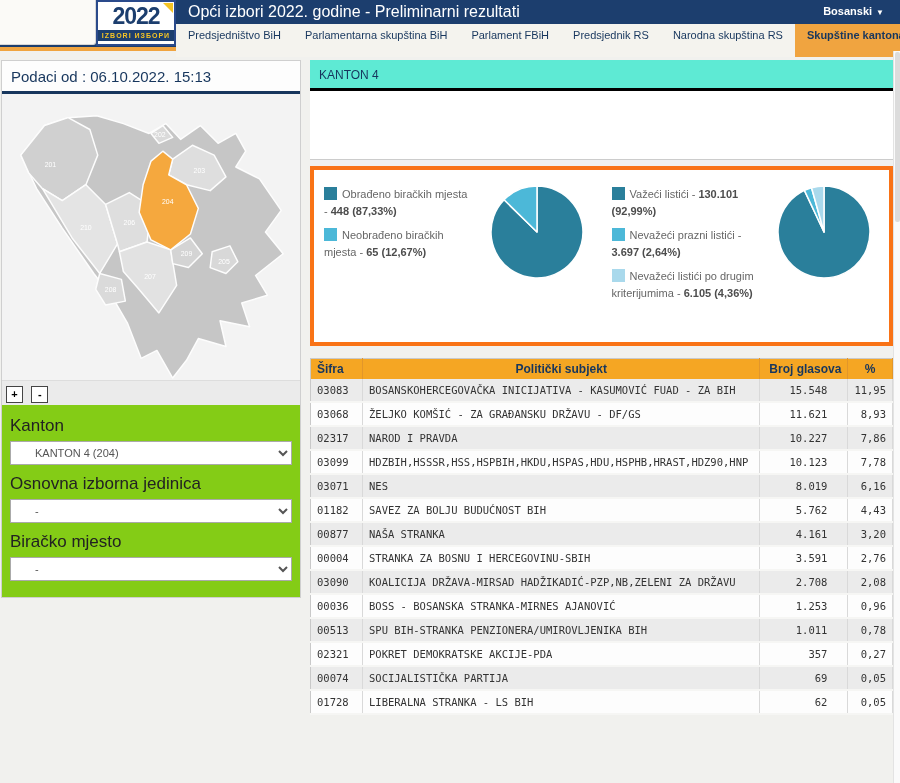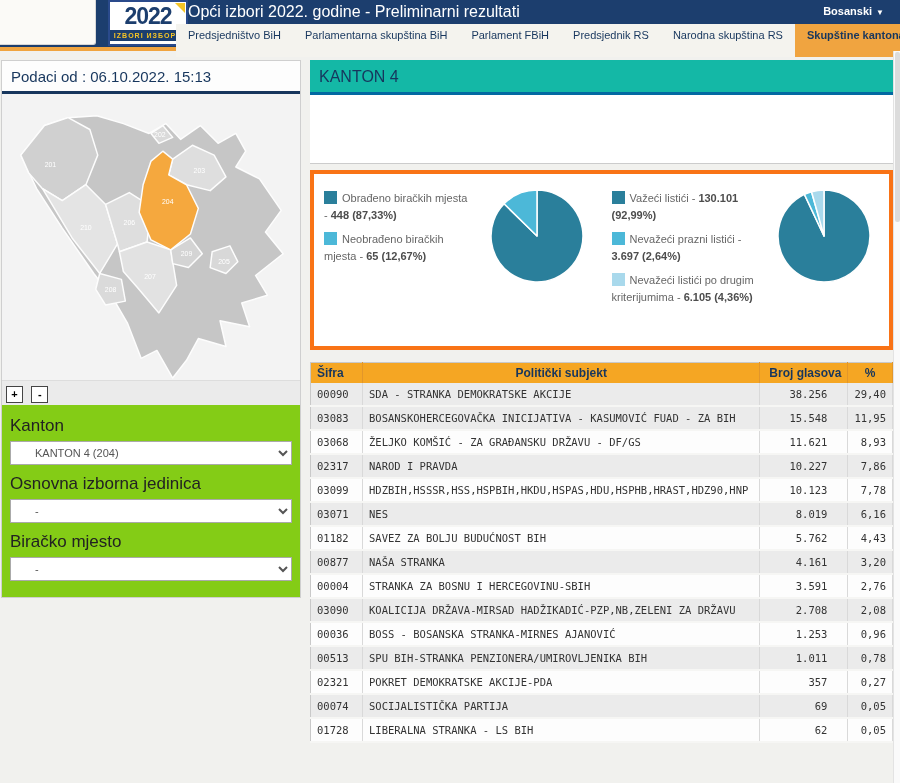--- a/index.html
+++ b/index.html
@@ -8,41 +8,41 @@
 
   
   .topbar { position:relative; height:47px; background:#1c3e6e; }
   .page-title { position:absolute; left:188px; top:3px; color:#fff; font-size:16px; white-space:nowrap; }
   .lang { position:absolute; right:16px; top:5px; color:#fff; font-size:11px; font-weight:bold; cursor:pointer; }
   .lang .chev { font-size:8px; margin-left:4px; }
   .navstrip { position:absolute; left:176px; top:24px; width:690px; height:33px; background:#f4f3ee; display:flex; align-items:stretch; }
   .tab { font-size:11px; color:#17365d; padding:0 12px; line-height:23px; white-space:nowrap; cursor:pointer; }
   .tab.active { background:#f0a440; font-weight:bold; }
   .corner-box { position:absolute; left:0; top:0; width:96px; height:45px; background:#fbfaf7; border-right:1px solid #d8d8d8; border-bottom:1px solid #d8d8d8; border-radius:0 0 3px 0; }
-  .logo { position:absolute; left:108px; top:0; width:80px; height:46px; background:#fff; border:2px solid #2a4a8b; text-align:center; cursor:pointer; }
+  .logo { position:absolute; left:96px; top:0; width:80px; height:46px; background:#fff; border:2px solid #2a4a8b; text-align:center; cursor:pointer; }
   .logo-year { font-size:23px; font-weight:bold; color:#1c3e6e; letter-spacing:-1px; line-height:28px; }
   .logo-caption { display:block; background:#1c3e6e; color:#f5c425; font-size:7px; font-weight:bold; line-height:11px; letter-spacing:1px; }
   .logo-flag { position:absolute; right:1px; top:1px; width:0; height:0; border-top:10px solid #f5c425; border-left:10px solid transparent; }
   .accentline { height:4px; background:#f0a440; }
 
   
   .left-panel { position:absolute; left:1px; top:60px; width:300px; background:#fff; border:1px solid #cfcfcf; }
   .panel-title { padding:7px 9px 6px; color:#17365d; font-size:15px; border-bottom:3px solid #17365d; background:#fdfdfd; }
   .map-area { height:286px; background:#f3f3f3; position:relative; overflow:hidden; }
   .map-area svg { display:block; width:100%; height:100%; }
   .map-label { font-size:7px; fill:#fff; text-anchor:middle; font-family:"Liberation Sans",sans-serif; }
   .zoom-row { height:25px; background:#ebebeb; border-top:1px solid #ddd; padding:3px 4px; }
   .zoom-btn { width:17px; height:17px; font-size:11px; font-weight:bold; line-height:14px; background:#fff; border:1px solid #444; margin-right:4px; cursor:pointer; font-family:"Liberation Sans",sans-serif; }
   .filters { padding:2px 8px 16px; background:#84cc16; }
   .filter-label { display:block; font-size:17px; color:#222; margin:9px 0 5px; }
   .filters select { width:100%; height:24px; font-size:11px; color:#555; border:1px solid #aaa; background:#fff; font-family:"Liberation Sans",sans-serif;padding-left:20px; }
 
   
   .right-panel { position:absolute; left:310px; top:60px; width:583px; }
-  .kanton-title { padding:8px 9px 6px; color:#17365d; font-size:16px; border-bottom:3px solid #0369a1; background:#14b8a6; }
+  .kanton-title { padding:8px 9px 6px; color:#17365d; font-size:12px; border-bottom:3px solid #000000; background:#5eead4; }
   .stats { display:flex; background:#fff; border-bottom:1px solid #ccc; padding:12px 0 12px; }
   .stat { flex:1; text-align:center; }
   .stat-label { font-size:15px; color:#17365d; max-width:128px; margin:0 auto; min-height:42px; display:flex; align-items:flex-start; justify-content:center; }
   .stat-value { font-size:27px; color:#f2a844; margin-top:2px; }
 
   .charts { margin-top:6px; background:#fff; border:4px solid #f97316; display:flex; height:180px; }
   .chart-half { flex:1; display:flex; }
   .legend { width:158px; padding:16px 0 0 10px; }
   .legend-item { font-size:11px; color:#666; line-height:17px; margin-bottom:7px; }
   .legend-sq { display:inline-block; width:13px; height:13px; margin-right:5px; vertical-align:-2px; }
@@ -185,26 +185,20 @@
     <thead>
         <tr id="thead-row">
           <th class="col-code">Šifra</th>
           <th class="col-name">Politički subjekt</th>
           <th class="col-votes">Broj glasova</th>
           <th class="col-pct">%</th>
         </tr>
       </thead>
     <tbody id="tbody">
         <tr class="odd">
-          <td class="col-code">00090</td>
-          <td class="col-name">SDA - STRANKA DEMOKRATSKE AKCIJE</td>
-          <td class="col-votes">38.256</td>
-          <td class="col-pct">29,40</td>
-        </tr>
-        <tr class="odd">
           <td class="col-code">03083</td>
           <td class="col-name">BOSANSKOHERCEGOVAČKA INICIJATIVA - KASUMOVIĆ FUAD - ZA BIH</td>
           <td class="col-votes">15.548</td>
           <td class="col-pct">11,95</td>
         </tr>
         <tr class="even">
           <td class="col-code">03068</td>
           <td class="col-name">ŽELJKO KOMŠIĆ - ZA GRAĐANSKU DRŽAVU - DF/GS</td>
           <td class="col-votes">11.621</td>
           <td class="col-pct">8,93</td>

